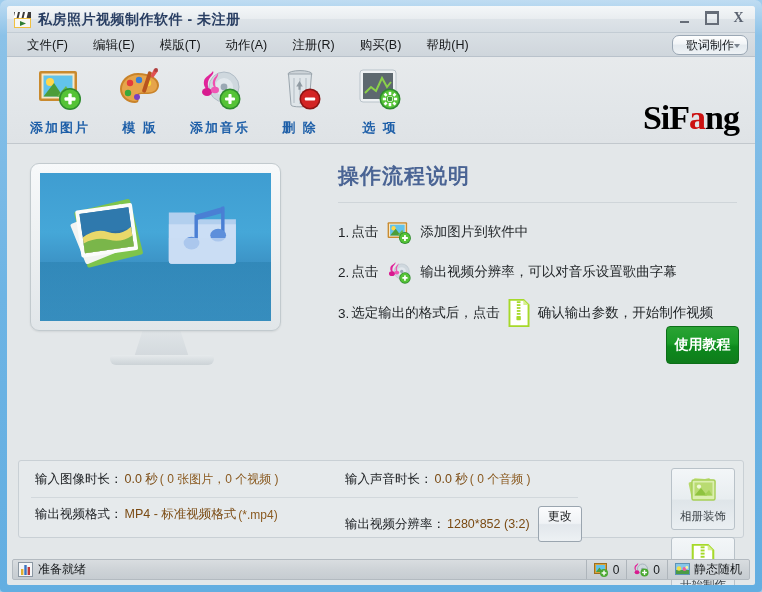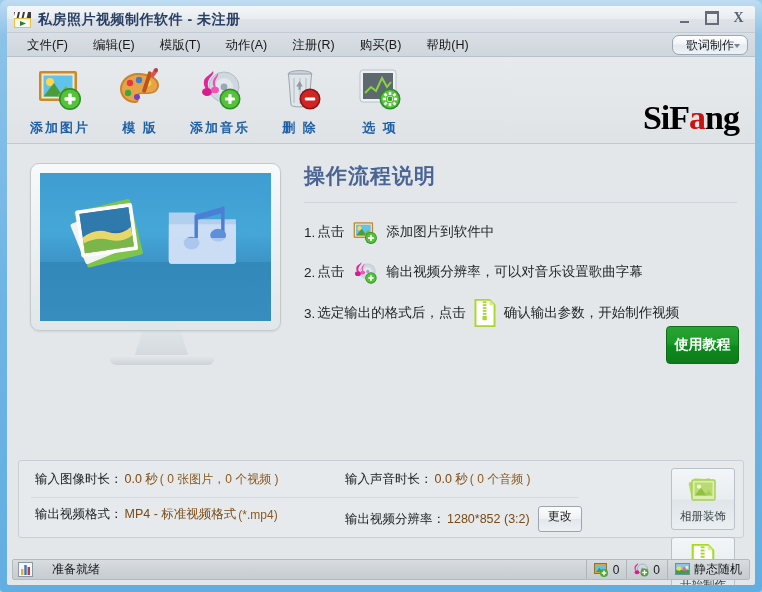--- a/index.html
+++ b/index.html
@@ -140,21 +140,21 @@
     clip-path: polygon(16% 0, 84% 0, 100% 100%, 0 100%);
   }
   .stand-base {
     position: absolute; left: 50%; transform: translateX(-50%);
     top: 192px; width: 104px; height: 10px;
     background: linear-gradient(to bottom, #e6eaec, #ccd3d7);
     border-radius: 4px 4px 6px 6px;
   }
 
   
-  .instructions { position: absolute; left: 297px; top: 18px; right: 18px; }
+  .instructions { position: absolute; left: 331px; top: 18px; right: 18px; }
   .instr-title {
     font-size: 21px; font-weight: bold; color: #4a6494;
     letter-spacing: 1px; margin-bottom: 12px;
   }
   .instr-sep { height: 1px; background: #cfd5d9; margin-bottom: 16px; }
   .instr-row {
     display: flex; align-items: center;
     font-size: 13.5px; color: #1d2124; margin-bottom: 14px;
     white-space: nowrap;
   }
@@ -180,21 +180,21 @@
   }
   .info-row { position: absolute; left: 16px; right: 10px; display: flex; align-items: center; }
   .info-row.r1 { top: 10px; }
   .info-row.r2 { top: 45px; }
   .info-hr { position: absolute; left: 12px; right: 165px; top: 36px; height: 1px; background: #d2d8dc; }
   .info-label { font-size: 12.5px; color: #1a1d20; }
   .info-val { font-size: 12.5px; color: #7a4a12; margin-left: 2px; }
   .info-val2 { font-size: 12px; color: #8a5a20; margin-left: 2px; }
   .col2 { position: absolute; left: 310px; top: 0; display: flex; align-items: center; }
   .change-btn {
-    margin-left: 8px; padding: 2px 9px; height: 26px;
+    margin-left: 8px; padding: 2px 9px; height: 36px;
     background: linear-gradient(to bottom, #fbfcfd 0%, #eff2f5 48%, #e2e7ec 52%, #edf1f4 100%);
     border: 1px solid #9aa5af; border-radius: 3px;
     font-size: 12px; color: #16181a; line-height: 15px; cursor: pointer;
   }
   .big-btns { position: absolute; right: 8px; top: 7px; display: flex; gap: 7px; flex-direction: column; }
   .big-btn {
     width: 64px; height: 62px;
     background: linear-gradient(to bottom, #f3f6f8 0%, #e8edf0 50%, #dfe5e9 52%, #eaeff2 100%);
     border: 1px solid #b9c2c9; border-radius: 3px;
     display: flex; flex-direction: column; align-items: center; justify-content: center;
@@ -204,21 +204,21 @@
   .big-btn .blabel { font-size: 11.5px; color: #3d4449; margin-top: 3px; white-space: nowrap; }
 
   
   .statusbar {
     position: absolute; left: 5px; right: 5px; bottom: 5px;
     height: 21px;
     background: linear-gradient(to bottom, #d9dde0 0%, #cfd4d8 45%, #c6ccd1 100%);
     border: 1px solid #b3bac0; border-radius: 2px;
     display: flex; align-items: center;
   }
-  .status-left { display: flex; align-items: center; gap: 19px; padding-left: 5px; }
+  .status-left { display: flex; align-items: center; gap: 5px; padding-left: 5px; }
   .status-text { font-size: 12px; color: #15181a; }
   .status-right { margin-left: auto; display: flex; align-items: center; height: 100%; }
   .status-cell {
     display: flex; align-items: center; gap: 4px;
     padding: 0 7px; height: 100%;
     border-left: 1px solid #aeb5bb;
     font-size: 12px; color: #15181a;
   }
   .mini-ico { width: 15px; height: 15px; position: relative; }
 

